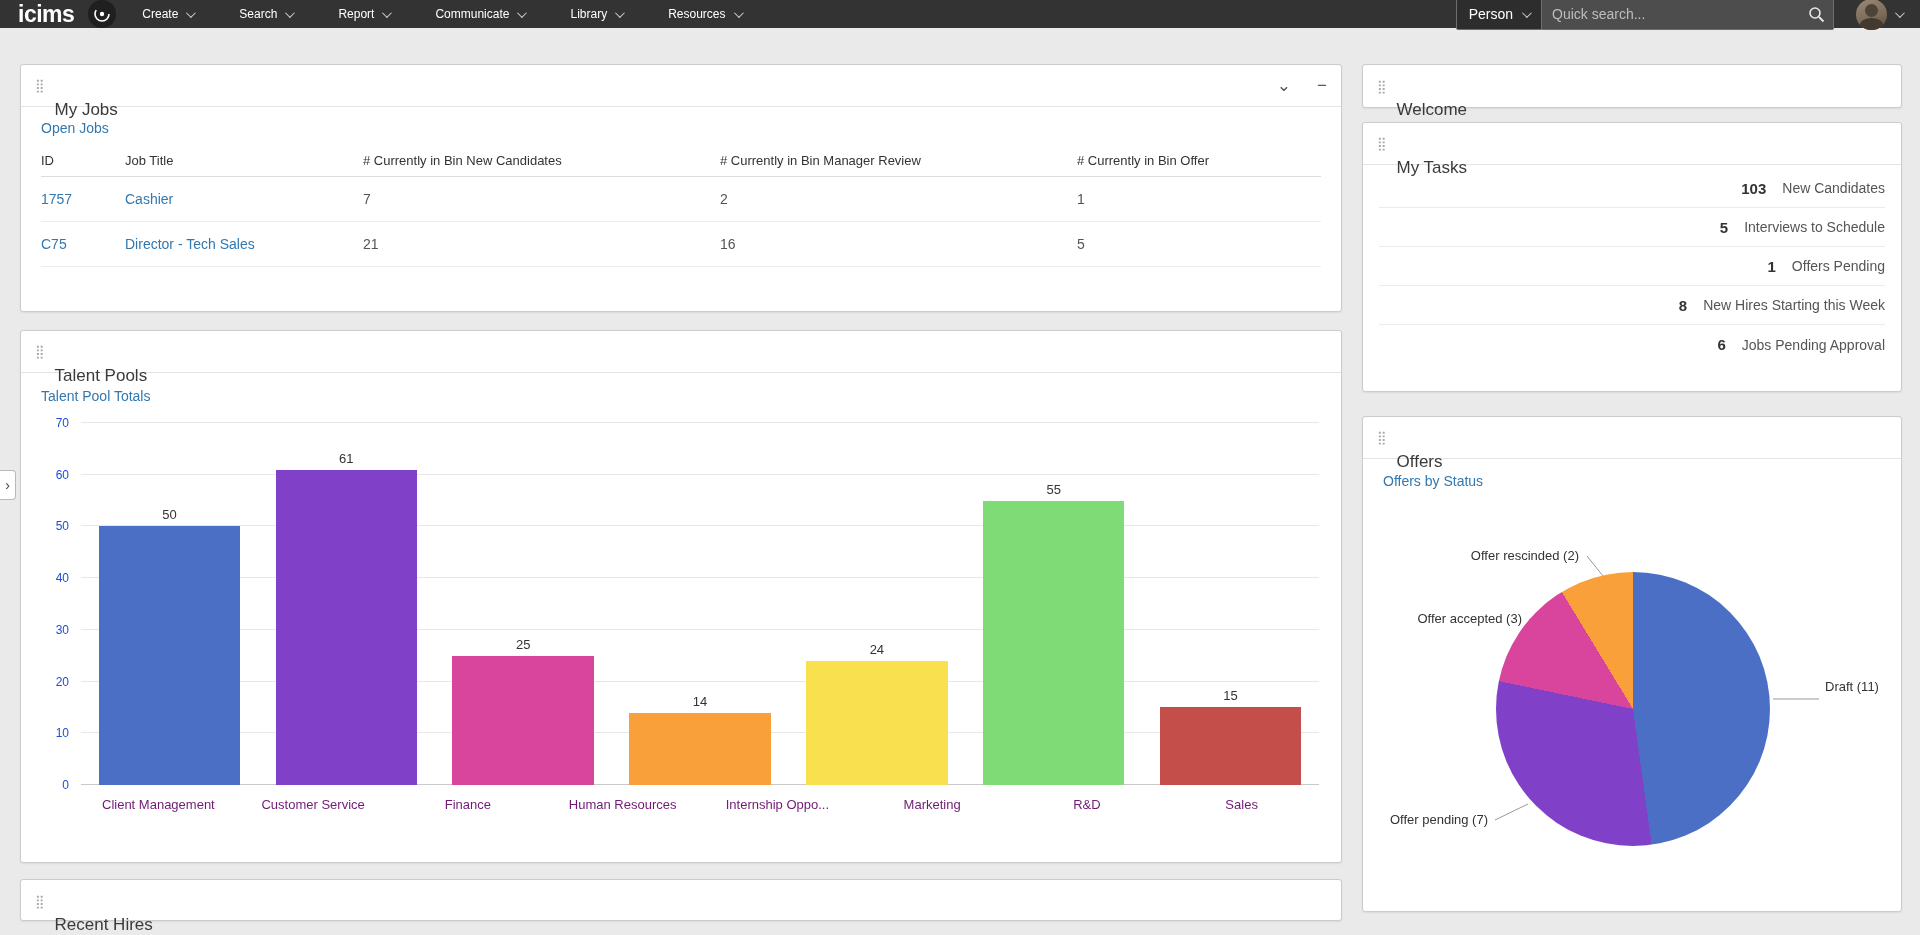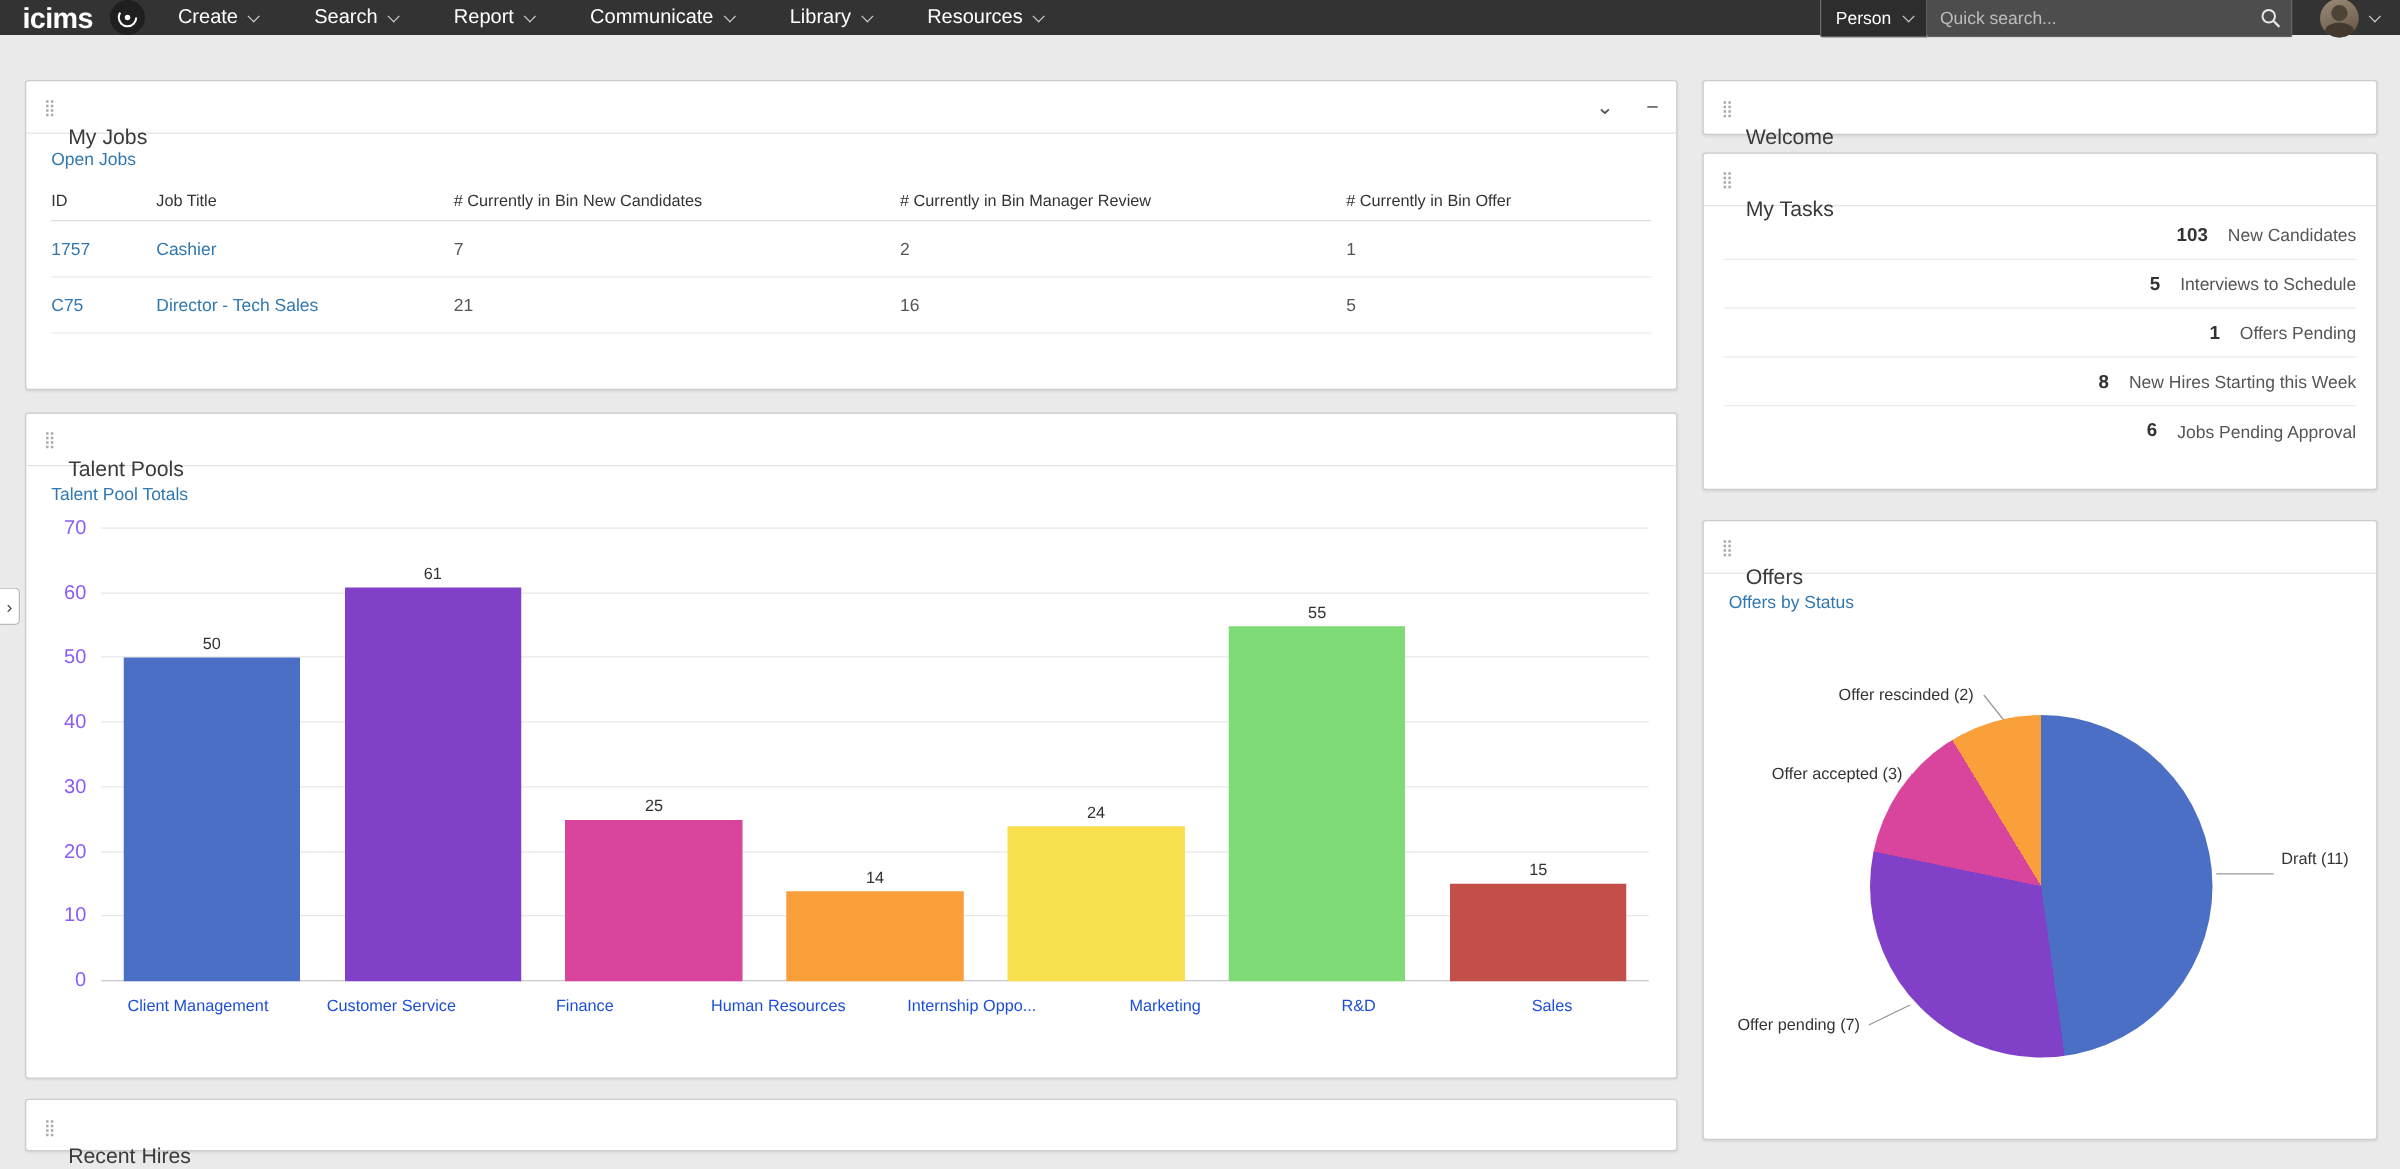--- a/index.html
+++ b/index.html
@@ -6,21 +6,21 @@
   html,body { width:1920px; height:935px; overflow:hidden; background:#eaeaea;
               font-family:"Liberation Sans", sans-serif; }
 
   
   .navbar { position:absolute; top:0; left:0; width:1920px; height:28px;
             background:#333333; display:flex; align-items:center; padding:0 18px; z-index:50; }
   .logo { color:#ffffff; font-size:23px; font-weight:bold; letter-spacing:-0.5px; margin-right:14px; cursor:pointer; }
   .product-icon { width:28px; height:28px; border-radius:50%; background:#1f1f1f;
                   display:flex; align-items:center; justify-content:center; margin-right:26px; cursor:pointer; }
   .nav-menu { display:flex; align-items:center; gap:46px; }
-  .nav-item { color:#ffffff; font-size:16px; display:flex; align-items:center; gap:8px; cursor:pointer; }
+  .nav-item { color:#ffffff; font-size:12px; display:flex; align-items:center; gap:8px; cursor:pointer; }
   .chev { width:7px; height:7px; border-right:1.5px solid #cfcfcf; border-bottom:1.5px solid #cfcfcf;
           transform:rotate(45deg) translateY(-2px); display:inline-block; }
   .nav-right { margin-left:auto; display:flex; align-items:center; }
   .scope-btn { height:31px; background:#2d2d2d; border:1px solid #6e6e6e; color:#ffffff; font-size:14px;
                display:flex; align-items:center; gap:9px; padding:0 12px; border-radius:2px 0 0 2px; cursor:pointer; }
   .search-box { position:relative; }
   .search-input { width:292px; height:31px; background:#4d4d4d; border:1px solid #6e6e6e; border-left:none;
                   color:#e5e5e5; font-size:14px; padding:0 34px 0 10px; outline:none; border-radius:0 2px 2px 0;
                   font-family:"Liberation Sans", sans-serif; }
   .search-input::placeholder { color:#bdbdbd; }
@@ -61,30 +61,30 @@
   .task-row { display:flex; align-items:center; justify-content:flex-end;
               height:39px; margin:0 16px; border-bottom:1px solid #ebebeb; cursor:pointer;gap:16px; }
   .task-row:last-child { border-bottom:none; }
   .task-count { font-size:15px; font-weight:bold; color:#333; }
   .task-label { font-size:14px; color:#555; }
 
   
   .tp-content { padding:14px 20px 0 20px; }
   .chart-wrap { position:relative; margin-top:18px; height:392px; }
   .yaxis { position:absolute; left:0; top:0; bottom:30px; width:32px; }
-  .ytick { position:absolute; right:4px; transform:translateY(50%); font-size:16px; color:#8b5cf6; }
+  .ytick { position:absolute; right:4px; transform:translateY(50%); font-size:12px; color:#1d4ed8; }
   .plot  { position:absolute; left:40px; right:2px; top:0; bottom:30px; }
   .gridline { position:absolute; left:0; right:0; height:1px; background:#e7e7e7; }
   .gridline.baseline { background:#c9c9c9; }
   .slots { position:absolute; left:0; right:0; top:0; bottom:0; display:flex; align-items:flex-end; }
   .bar-slot { flex:1; height:100%; display:flex; flex-direction:column; justify-content:flex-end; align-items:center; }
   .bar-value { font-size:13px; color:#333; margin-bottom:4px; }
   .bar { width:80%; cursor:pointer; }
   .cats { position:absolute; left:40px; right:2px; bottom:0; height:26px; display:flex; }
-  .cat { flex:1; text-align:center; font-size:13px; color:#1d4ed8; padding-top:8px;
+  .cat { flex:1; text-align:center; font-size:13px; color:#701a75; padding-top:8px;
          white-space:nowrap; overflow:hidden; text-overflow:ellipsis; }
 
   
   .offers-content { position:relative; height:452px; }
   .offers-link { position:absolute; left:20px; top:14px; }
   .pie { position:absolute; left:133px; top:113px; width:274px; height:274px; border-radius:50%; cursor:pointer; }
   .pie-label { position:absolute; font-size:13px; color:#333; white-space:nowrap; }
   #pl-draft     { left:462px; top:220px; }
   #pl-pending   { right:413px; top:353px; }
   #pl-accepted  { right:379px; top:152px; }

